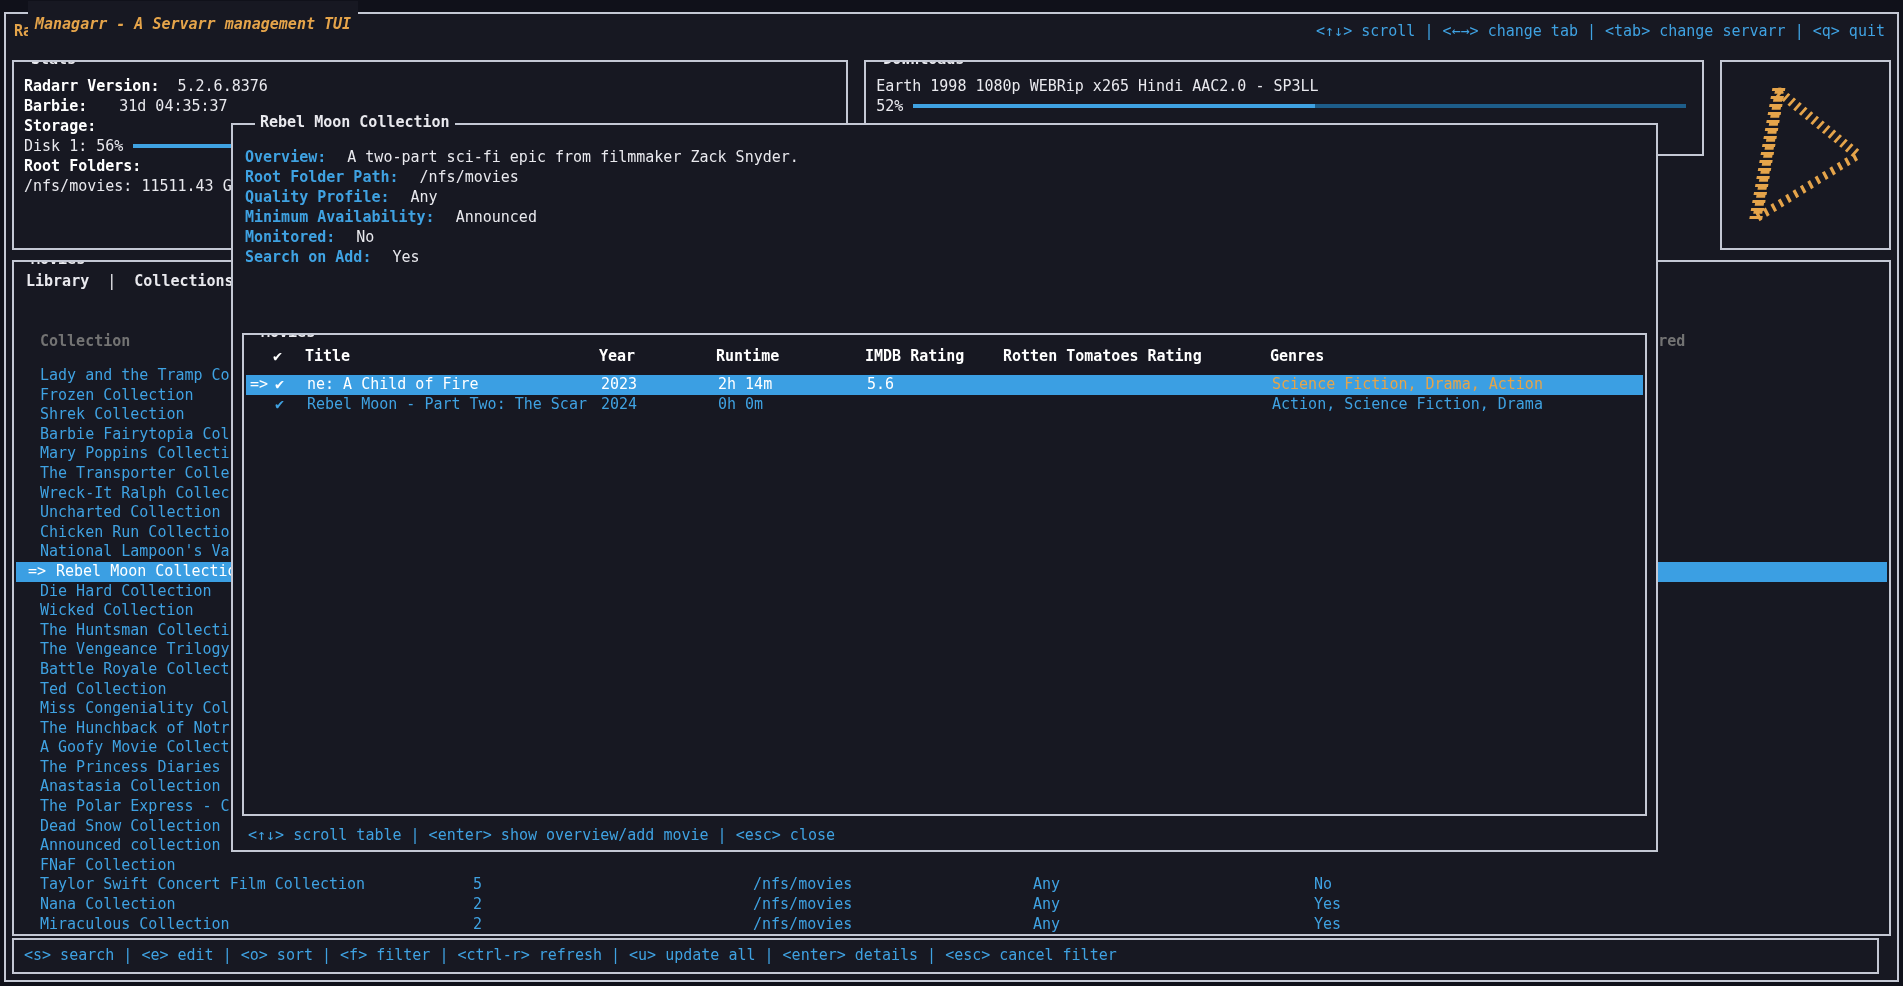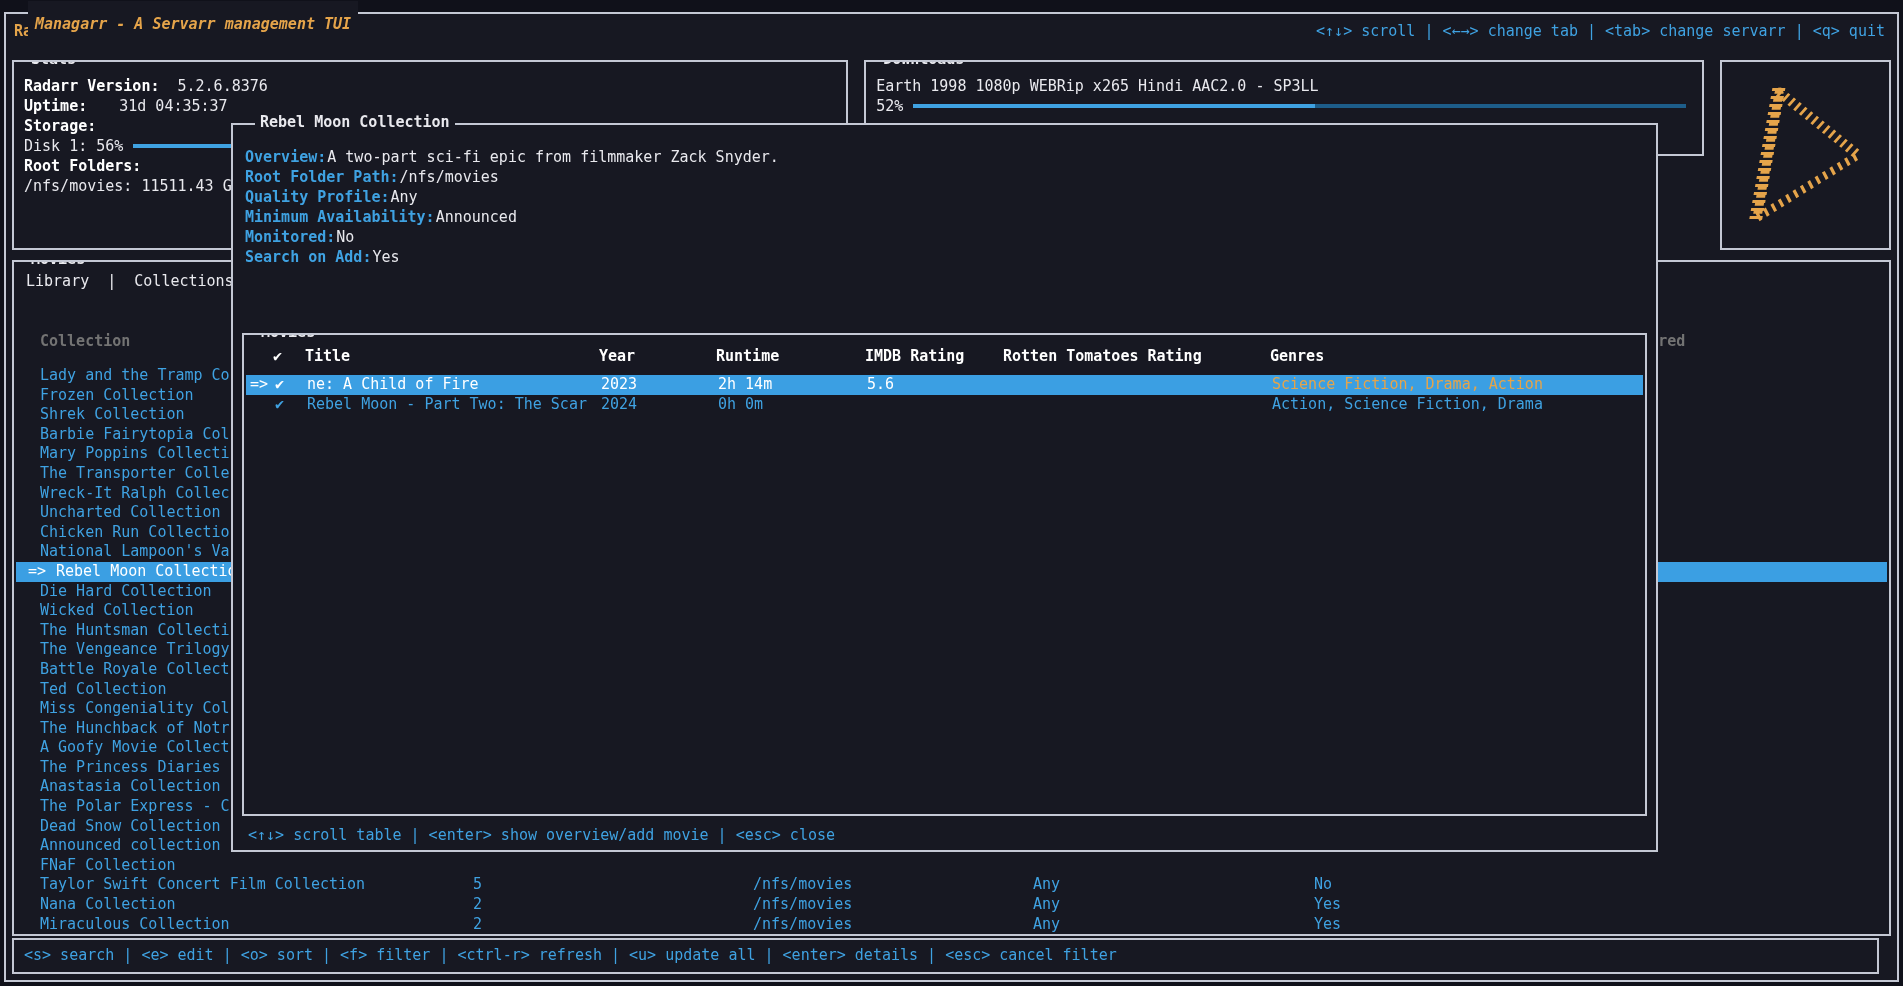--- a/index.html
+++ b/index.html
@@ -29,21 +29,21 @@
   .sline{line-height:20px;white-space:nowrap}
   .flexline{display:flex}
   .slabel{font-weight:bold;color:#ffffff}
   .sval{color:var(--text)}
   .gauge{flex:1;height:4px;align-self:center;margin:0 6px 0 10px;background:var(--blue)}
   .dl{width:846px;height:96px;padding:14px 10px 0;overflow:hidden}
   .logobox{width:172px;height:190px;margin-left:auto;display:flex;align-items:center;justify-content:center}
   
   .movies{margin:10px 6px 0;height:676px;overflow:hidden}
   .mtabs{position:absolute;top:10px;left:12px;white-space:nowrap}
-  .mtab{font-weight:normal;color:var(--text)}
+  .mtab{font-weight:bold;color:var(--text)}
   .mhead{position:absolute;top:70px;left:2px;right:2px;height:22px}
   .ccell{position:absolute;top:0;white-space:nowrap}
   .hdr{color:#737373;font-weight:bold}
   .c-name{left:24px}
   .c-v1{left:457px}.c-v2{left:737px}.c-v3{left:1017px}.c-v4{left:1298px}.c-v5{left:1588px}
   #collection-rows{position:absolute;top:104px;left:2px;right:2px;bottom:2px;overflow:hidden}
   .crow{position:relative;height:19.6px;line-height:19.6px;color:var(--blue);white-space:nowrap}
   .crow .ccell{color:var(--blue)}
   .crow.sel{background:var(--sel)}
   .crow.sel .ccell{color:#ffffff}
@@ -52,21 +52,21 @@
   
   .bottombar{position:absolute;left:6px;right:18px;bottom:6px;height:36px;overflow:hidden}
   .bhelp{display:block;line-height:31px;padding-left:10px;color:var(--blue);white-space:nowrap}
   
   .modal{position:absolute;left:225px;top:109px;width:1427px;height:729px;background:var(--bg);
        border:2px solid var(--border);z-index:10;overflow:visible}
   .modal-title{left:22px}
   .mfields{padding:22px 0 0;line-height:20px}
   .mfield{padding-left:12px;white-space:nowrap}
   .flabel{color:var(--blue);font-weight:bold}
-  .fvalue{color:var(--text);margin-left:1px}
+  .fvalue{color:var(--text);margin-left:21px}
   .msub{position:absolute;left:9px;right:9px;top:208px;bottom:34px;border:2px solid var(--border);overflow:hidden}
   .mvhead{position:relative;height:24px;margin-top:12px}
   .mvcell{position:absolute;top:0;white-space:nowrap}
   .mvhead .mvcell{color:#ffffff;font-weight:bold}
   .mv-prefix{left:4px}.mv-check{left:29px}.mv-title{left:61px}.mv-year{left:355px}
   .mv-runtime{left:472px}.mv-imdb{left:621px}.mv-rt{left:759px}.mv-genres{left:1026px}
   .mvrows{position:absolute;top:40px;left:2px;right:2px}
   .mvrow{position:relative;height:19.8px;line-height:19.8px;color:var(--blue)}
   .mvrow .mvcell{color:var(--blue)}
   .mvrow.sel{background:var(--sel)}
@@ -89,21 +89,21 @@
   </div>
 
   <div class="toprow">
     <div class="tbox stats">
       <span class="tbox-title">Stats</span>
       <div class="sline">
         <span class="slabel">Radarr Version:</span>
         <span class="sval" style="margin-left:9px">5.2.6.8376</span>
       </div>
       <div class="sline">
-        <span class="slabel">Uptime:</span>
+        <span class="slabel">Barbie:</span>
         <span class="sval" style="margin-left:23px">31d 04:35:37</span>
       </div>
       <div class="sline">
         <span class="slabel">Storage:</span>
       </div>
       <div class="sline flexline">
         <span class="sval">Disk 1: 56%</span>
         <span class="gauge" style="background: linear-gradient(90deg, rgb(63, 162, 226) 56%, rgb(29, 93, 138) 56%);"></span>
       </div>
       <div class="sline">

